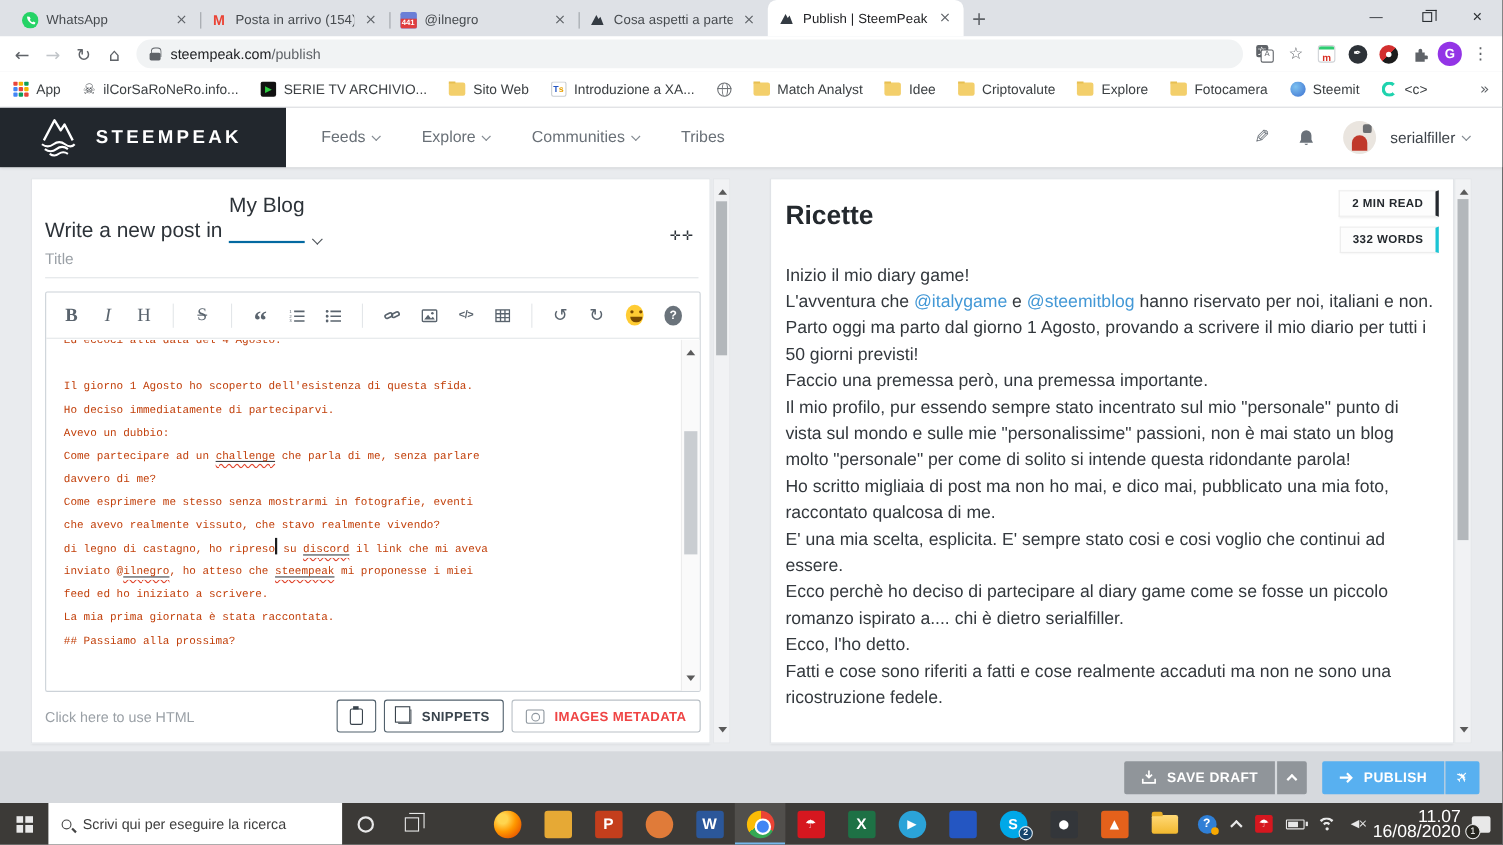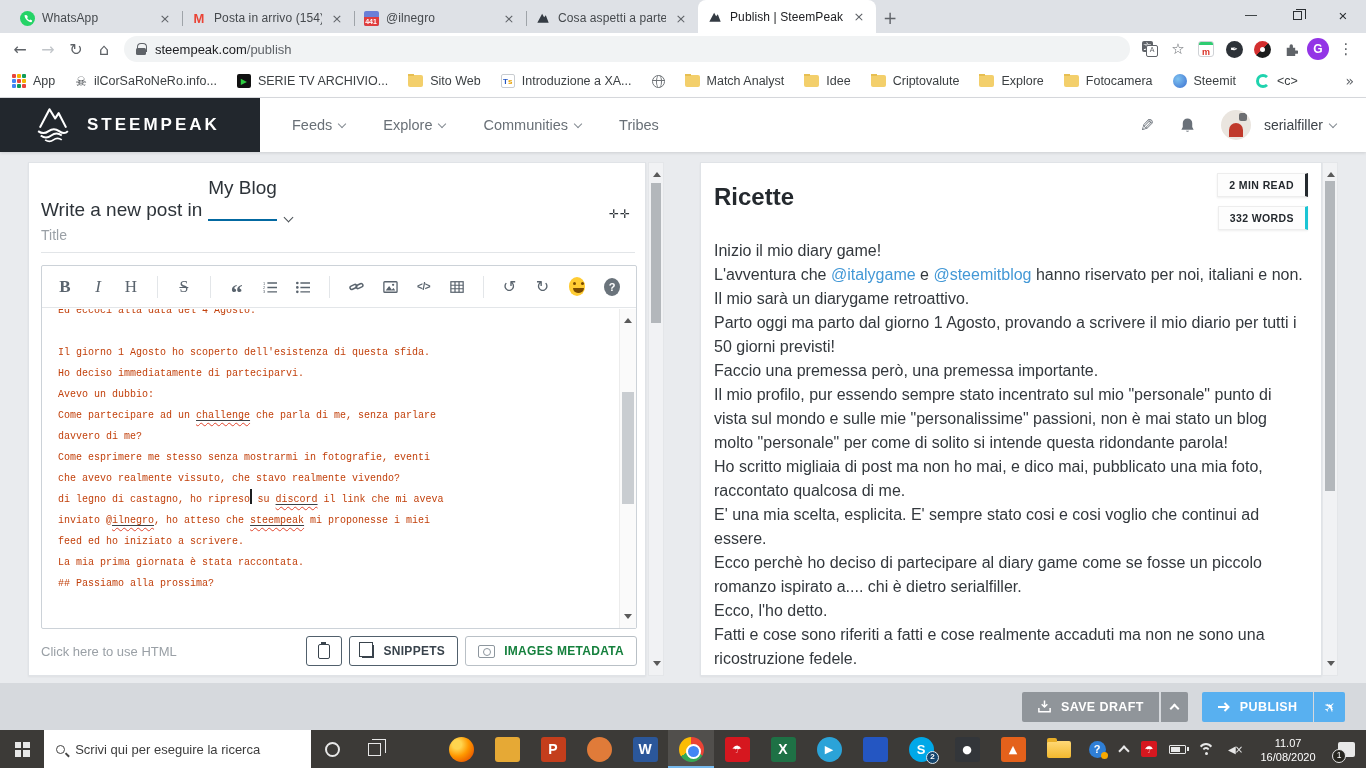--- a/index.html
+++ b/index.html
@@ -113,21 +113,21 @@
   .caret{display:inline-block;width:1.5px;height:15px;background:#1c1e20;vertical-align:-2px}
   .ed-scroll{position:absolute;top:43px;right:0;bottom:0;width:17px;background:#fafafa;border-left:1px solid #ececec}
   .tri-up{width:0;height:0;border:4px solid transparent;border-bottom:5px solid #5a5a5a;position:absolute;left:4px;top:5px}
   .tri-dn{width:0;height:0;border:4px solid transparent;border-top:5px solid #5a5a5a;position:absolute;left:4px;bottom:5px}
   .ed-thumb{position:absolute;left:2px;right:2px;top:83px;height:112px;background:#c9cdd1}
   .ed-footer{position:absolute;left:12px;right:8px;bottom:8px;height:32px;display:flex;align-items:center}
   .html-hint{color:#9aa0a6;font-size:13px}
   .ed-btns{margin-left:auto;display:flex;gap:7px}
   .btn-outline{height:30px;border:1px solid #51606c;border-radius:3px;display:flex;align-items:center;padding:0 12px;gap:9px;color:#39434c;font-size:12px;font-weight:bold;letter-spacing:.3px;background:#fff}
   .btn-outline.sq{width:36px;justify-content:center;padding:0}
-  .btn-outline.muted{border-color:#b9c0c6;color:#15803d}
+  .btn-outline.muted{border-color:#b9c0c6;color:#ef4444}
   .clip-ic{width:12px;height:15px;border:1.5px solid #39434c;border-radius:2px;position:relative}
   .clip-ic::before{content:"";position:absolute;left:2px;top:-3px;width:5px;height:3px;background:#39434c}
   .snip-ic{width:12px;height:13px;border:1.5px solid #39434c;position:relative;background:#fff}
   .snip-ic::before{content:"";position:absolute;left:-4px;top:-4px;width:12px;height:13px;border:1.5px solid #39434c;background:#fff}
   .cam-ic{width:17px;height:13px;border:1.5px solid #8d969e;border-radius:2px;position:relative}
   .cam-ic::before{content:"";position:absolute;left:4px;top:2px;width:6px;height:6px;border:1.5px solid #8d969e;border-radius:50%}
 
   .page-scroll{position:absolute;width:16px;background:#f1f2f4;border:1px solid #e4e6e9}
   .ps-left{left:648px;top:162px;height:514px}
   .ps-right{left:1322px;top:162px;height:514px}
@@ -181,21 +181,21 @@
   .avira-sq{width:16px;height:16px;background:#d6171f;border-radius:2px;color:#fff;font-size:10px;display:flex;align-items:center;justify-content:center}
   .battery{width:17px;height:9px;border:1.5px solid #e8e8e8;border-radius:1px;position:relative}
   .battery::before{content:"";position:absolute;right:-4px;top:1px;width:2px;height:4px;background:#e8e8e8}
   .battery::after{content:"";position:absolute;left:1px;top:1px;bottom:1px;width:9px;background:#e8e8e8}
   .wifi{position:relative;width:18px;height:13px;overflow:hidden}
   .wifi i{position:absolute;border:2px solid transparent;border-top-color:#e8e8e8;border-radius:50%}
   .wifi .w1{left:0;right:0;top:0;height:22px}
   .wifi .w2{left:4px;right:4px;top:4px;height:14px}
   .wifi .w3{position:absolute;left:7.5px;top:9px;width:3px;height:3px;border-radius:50%;background:#e8e8e8;border:none}
   .vol{font-size:10px;color:#e8e8e8;letter-spacing:-1px}
-  .clock{width:76px;text-align:center;font-size:11px;line-height:14px;padding-top:1px}
+  .clock{width:76px;text-align:right;font-size:16px;line-height:14px;padding-top:1px}
   .notif{width:40px}
   .notif-ic{width:17px;height:15px;background:#e8e8e8;border-radius:2px;position:relative}
   .notif-ic::before{content:"";position:absolute;left:0;bottom:-4px;width:0;height:0;border:4px solid transparent;border-top-color:#e8e8e8;border-left-color:#e8e8e8}
   .notif-badge{position:absolute;left:6px;bottom:5px;width:14px;height:14px;border-radius:50%;background:#26251f;border:1.5px solid #e8e8e8;color:#fff;font-size:8.5px;line-height:11px;text-align:center}
 </style>
 </head>
 <body>
 
 <div class="screen">
 
@@ -514,21 +514,20 @@
 
   <div class="panel preview-panel">
     <div class="pv-heading">Ricette</div>
     <div class="pv-badges">
       <span class="badge">2 MIN READ</span>
       <span class="badge words">332 WORDS</span>
     </div>
     <div class="pv-body" id="pvbody">
         <p class="pv-p">Inizio il mio diary game!</p>
         <p class="pv-p">L'avventura che <span class="plink">@italygame</span> e <span class="plink">@steemitblog</span> hanno riservato per noi, italiani e non.</p>
-        <p class="pv-p">Il mio sarà un diarygame retroattivo.</p>
         <p class="pv-p">Parto oggi ma parto dal giorno 1 Agosto, provando a scrivere il mio diario per tutti i 50 giorni previsti!</p>
         <p class="pv-p">Faccio una premessa però, una premessa importante.</p>
         <p class="pv-p">Il mio profilo, pur essendo sempre stato incentrato sul mio "personale" punto di vista sul mondo e sulle mie "personalissime" passioni, non è mai stato un blog molto "personale" per come di solito si intende questa ridondante parola!</p>
         <p class="pv-p">Ho scritto migliaia di post ma non ho mai, e dico mai, pubblicato una mia foto, raccontato qualcosa di me.</p>
         <p class="pv-p">E' una mia scelta, esplicita. E' sempre stato cosi e cosi voglio che continui ad essere.</p>
         <p class="pv-p">Ecco perchè ho deciso di partecipare al diary game come se fosse un piccolo romanzo ispirato a.... chi è dietro serialfiller.</p>
         <p class="pv-p">Ecco, l'ho detto.</p>
         <p class="pv-p">Fatti e cose sono riferiti a fatti e cose realmente accaduti ma non ne sono una ricostruzione fedele.</p>
       </div>
   </div>

